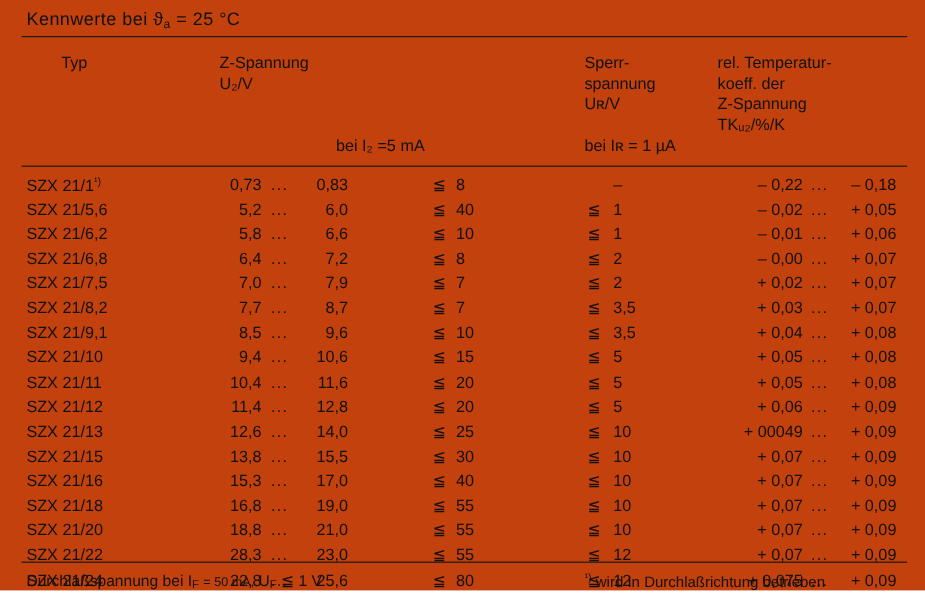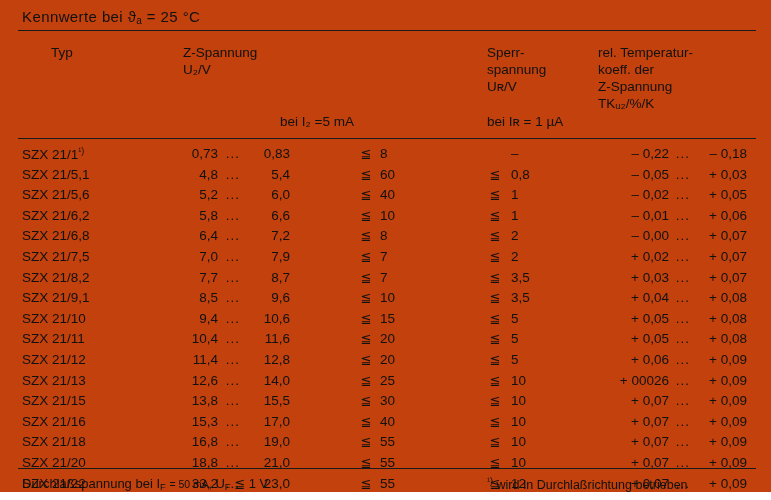--- a/index.html
+++ b/index.html
@@ -165,27 +165,20 @@
 
   <div class="rows" id="rows">
       <div class="row">
         <div class="cell c-typ">SZX 21/1<span class="sup">¹)</span></div>
         <div class="cell c-uz"><span class="uz-a">0,73</span><span class="uz-dots">...</span><span class="uz-b">0,83</span></div>
         <div class="cell c-rz"><span class="lt">≦</span><span class="rz-val">8</span></div>
         <div class="cell c-ur"><span class="lt"></span><span class="ur-val">–</span></div>
         <div class="cell c-tk"><span class="tk-a">– 0,22</span><span class="tk-dots">...</span><span class="tk-b">– 0,18</span></div>
       </div>
       <div class="row">
-        <div class="cell c-typ">SZX 21/5,1</div>
-        <div class="cell c-uz"><span class="uz-a">4,8</span><span class="uz-dots">...</span><span class="uz-b">5,4</span></div>
-        <div class="cell c-rz"><span class="lt">≦</span><span class="rz-val">60</span></div>
-        <div class="cell c-ur"><span class="lt">≦</span><span class="ur-val">0,8</span></div>
-        <div class="cell c-tk"><span class="tk-a">– 0,05</span><span class="tk-dots">...</span><span class="tk-b">+ 0,03</span></div>
-      </div>
-      <div class="row">
         <div class="cell c-typ">SZX 21/5,6</div>
         <div class="cell c-uz"><span class="uz-a">5,2</span><span class="uz-dots">...</span><span class="uz-b">6,0</span></div>
         <div class="cell c-rz"><span class="lt">≦</span><span class="rz-val">40</span></div>
         <div class="cell c-ur"><span class="lt">≦</span><span class="ur-val">1</span></div>
         <div class="cell c-tk"><span class="tk-a">– 0,02</span><span class="tk-dots">...</span><span class="tk-b">+ 0,05</span></div>
       </div>
       <div class="row">
         <div class="cell c-typ">SZX 21/6,2</div>
         <div class="cell c-uz"><span class="uz-a">5,8</span><span class="uz-dots">...</span><span class="uz-b">6,6</span></div>
         <div class="cell c-rz"><span class="lt">≦</span><span class="rz-val">10</span></div>
@@ -239,21 +232,21 @@
         <div class="cell c-uz"><span class="uz-a">11,4</span><span class="uz-dots">...</span><span class="uz-b">12,8</span></div>
         <div class="cell c-rz"><span class="lt">≦</span><span class="rz-val">20</span></div>
         <div class="cell c-ur"><span class="lt">≦</span><span class="ur-val">5</span></div>
         <div class="cell c-tk"><span class="tk-a">+ 0,06</span><span class="tk-dots">...</span><span class="tk-b">+ 0,09</span></div>
       </div>
       <div class="row">
         <div class="cell c-typ">SZX 21/13</div>
         <div class="cell c-uz"><span class="uz-a">12,6</span><span class="uz-dots">...</span><span class="uz-b">14,0</span></div>
         <div class="cell c-rz"><span class="lt">≦</span><span class="rz-val">25</span></div>
         <div class="cell c-ur"><span class="lt">≦</span><span class="ur-val">10</span></div>
-        <div class="cell c-tk"><span class="tk-a">+ 00026</span><span class="tk-dots">...</span><span class="tk-b">+ 0,09</span></div>
+        <div class="cell c-tk"><span class="tk-a">+ 00049</span><span class="tk-dots">...</span><span class="tk-b">+ 0,09</span></div>
       </div>
       <div class="row">
         <div class="cell c-typ">SZX 21/15</div>
         <div class="cell c-uz"><span class="uz-a">13,8</span><span class="uz-dots">...</span><span class="uz-b">15,5</span></div>
         <div class="cell c-rz"><span class="lt">≦</span><span class="rz-val">30</span></div>
         <div class="cell c-ur"><span class="lt">≦</span><span class="ur-val">10</span></div>
         <div class="cell c-tk"><span class="tk-a">+ 0,07</span><span class="tk-dots">...</span><span class="tk-b">+ 0,09</span></div>
       </div>
       <div class="row">
         <div class="cell c-typ">SZX 21/16</div>
@@ -271,21 +264,21 @@
       </div>
       <div class="row">
         <div class="cell c-typ">SZX 21/20</div>
         <div class="cell c-uz"><span class="uz-a">18,8</span><span class="uz-dots">...</span><span class="uz-b">21,0</span></div>
         <div class="cell c-rz"><span class="lt">≦</span><span class="rz-val">55</span></div>
         <div class="cell c-ur"><span class="lt">≦</span><span class="ur-val">10</span></div>
         <div class="cell c-tk"><span class="tk-a">+ 0,07</span><span class="tk-dots">...</span><span class="tk-b">+ 0,09</span></div>
       </div>
       <div class="row">
         <div class="cell c-typ">SZX 21/22</div>
-        <div class="cell c-uz"><span class="uz-a">33,2</span><span class="uz-dots">...</span><span class="uz-b">23,0</span></div>
+        <div class="cell c-uz"><span class="uz-a">28,3</span><span class="uz-dots">...</span><span class="uz-b">23,0</span></div>
         <div class="cell c-rz"><span class="lt">≦</span><span class="rz-val">55</span></div>
         <div class="cell c-ur"><span class="lt">≦</span><span class="ur-val">12</span></div>
         <div class="cell c-tk"><span class="tk-a">+ 0,07</span><span class="tk-dots">...</span><span class="tk-b">+ 0,09</span></div>
       </div>
       <div class="row">
         <div class="cell c-typ">SZX 21/24</div>
         <div class="cell c-uz"><span class="uz-a">22,8</span><span class="uz-dots">...</span><span class="uz-b">25,6</span></div>
         <div class="cell c-rz"><span class="lt">≦</span><span class="rz-val">80</span></div>
         <div class="cell c-ur"><span class="lt">≦</span><span class="ur-val">12</span></div>
         <div class="cell c-tk"><span class="tk-a">+ 0,075</span><span class="tk-dots">...</span><span class="tk-b">+ 0,09</span></div>

